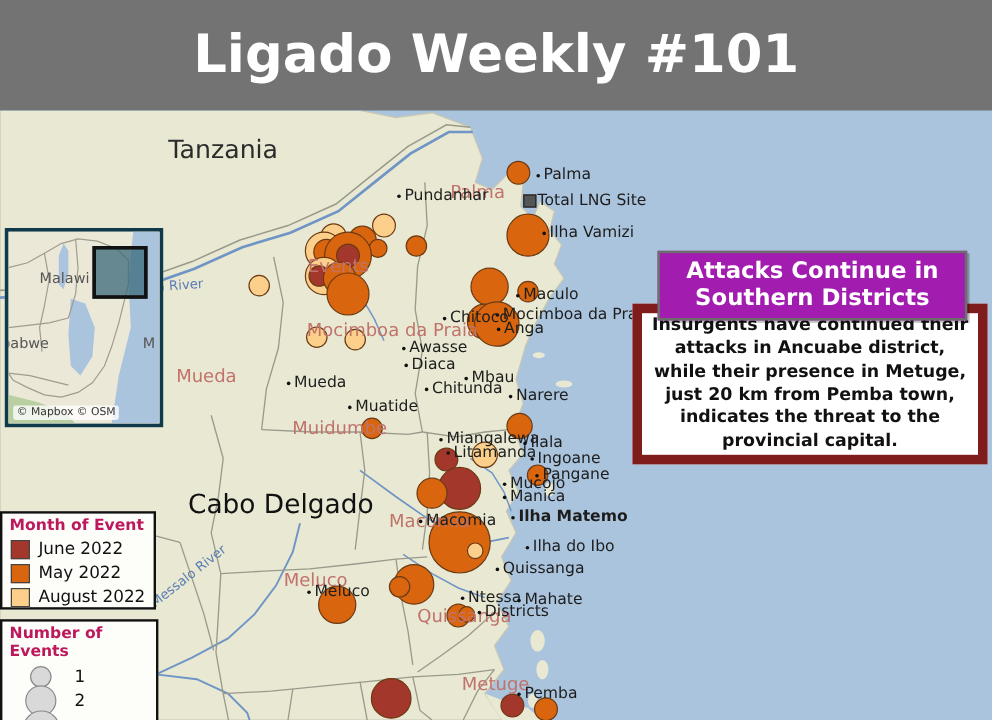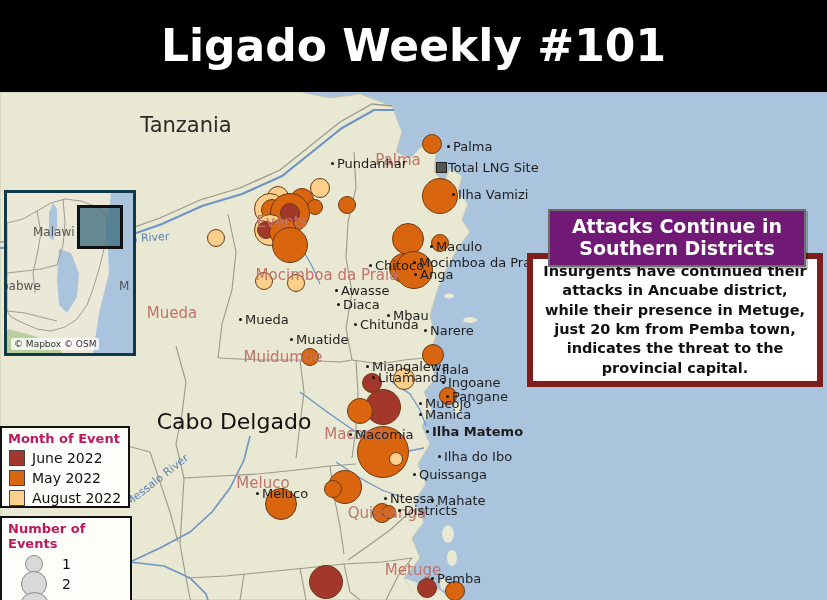--- a/index.html
+++ b/index.html
@@ -5,21 +5,21 @@
   html,body{margin:0;padding:0;}
   body{
     width:827px;height:600px;overflow:hidden;position:relative;
     background:#0f3a4a;
     font-family:"DejaVu Sans","Liberation Sans",sans-serif;
   }
 
   
   #header{
     position:absolute;left:0;top:0;width:827px;height:92px;
-    background:#000000;
+    background:#737373;
     display:flex;align-items:center;justify-content:center;
   }
   #header-title{
     color:#ffffff;font-size:44px;font-weight:bold;letter-spacing:0px;
     font-family:"DejaVu Sans","Liberation Sans",sans-serif;
     line-height:1;
   }
 
   
   #map{
@@ -70,30 +70,30 @@
   .legend-label{font-size:14px;color:#111;}
   .size-circle{
     background:#d9d9d9;border:1px solid #8a8a8a;border-radius:50%;
     position:absolute;box-sizing:border-box;
   }
   .size-num{position:absolute;font-size:14px;color:#111;}
 
   
   #callout-body{
     position:absolute;left:527px;top:161px;width:296px;height:134px;
-    background:#ffffff;border:6px solid #7f1d1d;box-sizing:border-box;
+    background:#ffffff;border:8px solid #7f1d1d;box-sizing:border-box;
     display:flex;align-items:center;justify-content:flex-end;
   }
   #callout-text{
     font-size:14.5px;color:#111;line-height:1.33;text-align:center;
     padding:0 8px 0 8px;font-weight:bold;
   }
   #callout-head{
     position:absolute;left:548px;top:117px;width:258px;height:58px;
-    background:#701a75;border:2px solid #6d6d6d;box-sizing:border-box;
+    background:#a21caf;border:2px solid #6d6d6d;box-sizing:border-box;
     display:flex;align-items:center;justify-content:center;
     box-shadow:2px 2px 0 rgba(0,0,0,.25);
   }
   #callout-title{
     color:#fff;font-size:19px;font-weight:bold;text-align:center;line-height:1.15;
   }
 </style>
 </head>
 <body>
 

